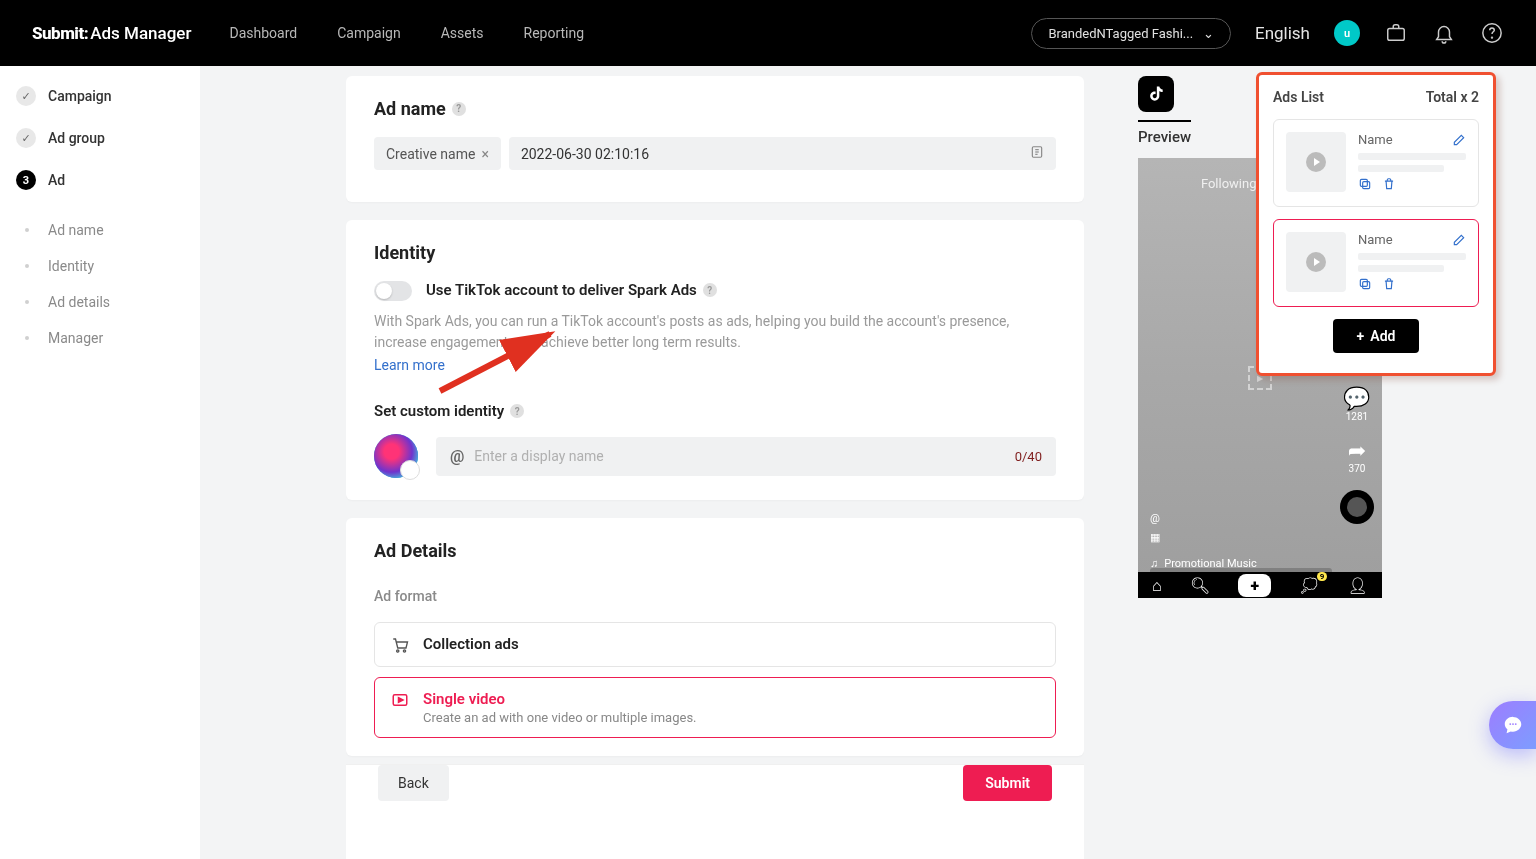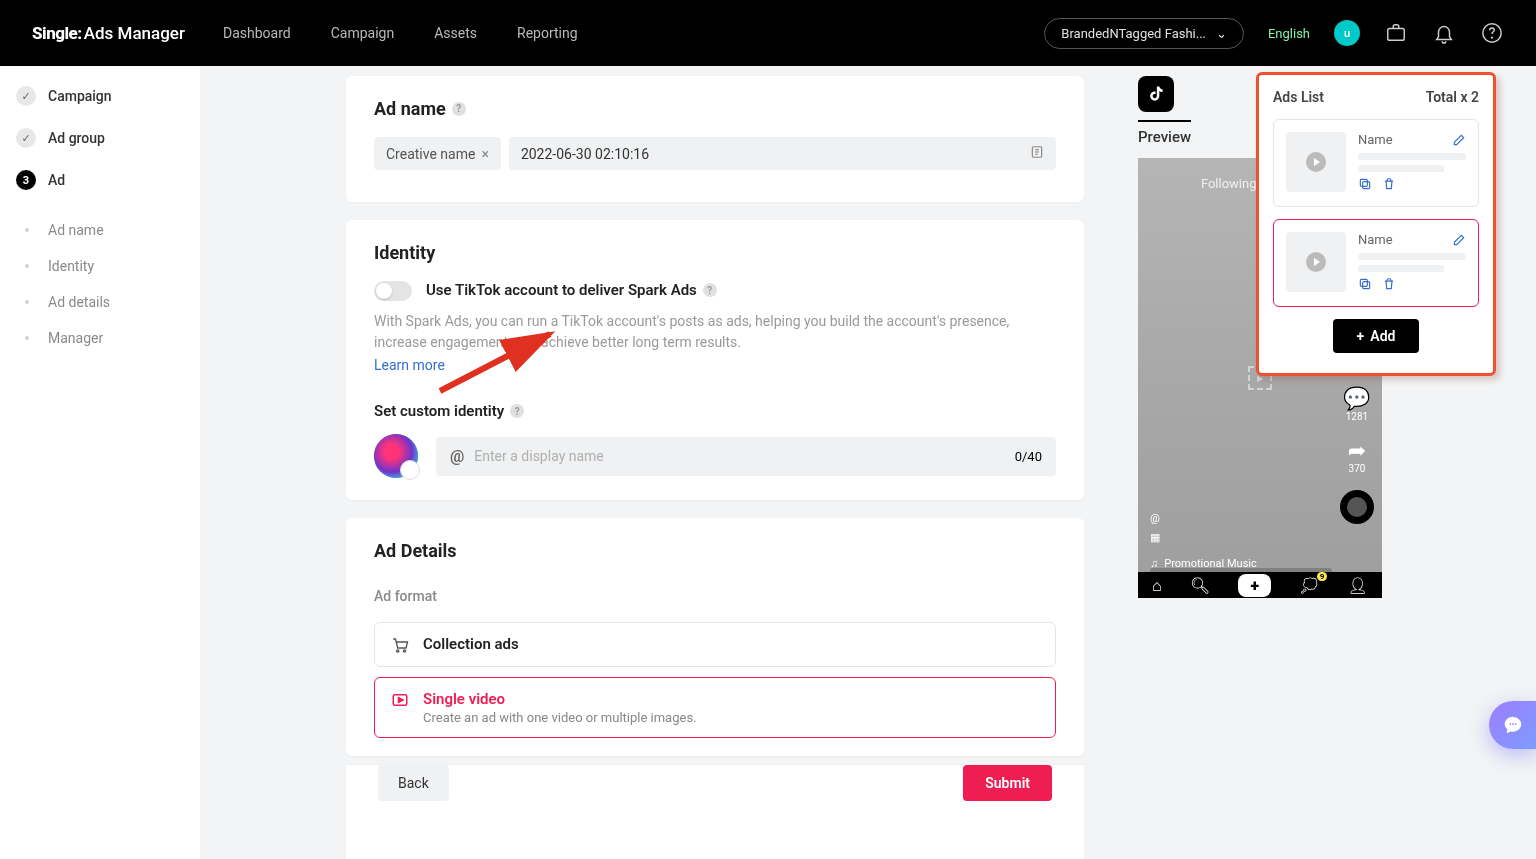--- a/index.html
+++ b/index.html
@@ -8,21 +8,21 @@
     
     .header { background: #000; height: 66px; display: flex; align-items: center; padding: 0 32px; justify-content: space-between; }
     .header-left { display: flex; align-items: center; gap: 38px; }
     .logo { color: #fff; font-size: 17px; font-weight: 700; display: flex; align-items: center; gap: 2px; }
     .logo .brand { font-weight: 800; letter-spacing: -0.5px; }
     .logo .sub { font-weight: 500; }
     .nav { display: flex; gap: 40px; }
     .nav-item { color: #b8b8b8; font-size: 14px; cursor: pointer; }
     .header-right { display: flex; align-items: center; gap: 24px; }
     .account-dropdown { border: 1px solid #555; border-radius: 20px; padding: 7px 16px; color: #e0e0e0; font-size: 13px; display: flex; align-items: center; gap: 10px; cursor: pointer; }
-    .lang { color: #86efac; font-size: 13px; }
+    .lang { color: #e5e5e5; font-size: 17px; }
     .avatar-circle { width: 26px; height: 26px; background: #00c9c8; border-radius: 50%; display: flex; align-items: center; justify-content: center; color: #fff; font-size: 11px; font-weight: 600; }
     .icon-btn { width: 24px; height: 24px; display: flex; align-items: center; justify-content: center; cursor: pointer; color: #ccc; }
 
     
     .sidebar { position: absolute; left: 0; top: 66px; width: 200px; bottom: 0; background: #fff; padding: 20px 16px; }
     .step-item { display: flex; align-items: center; gap: 12px; margin-bottom: 22px; font-size: 14px; cursor: pointer; }
     .step-badge { width: 20px; height: 20px; border-radius: 50%; display: flex; align-items: center; justify-content: center; flex-shrink: 0; font-size: 11px; }
     .step-badge.checked { background: #e8e8e8; color: #666; }
     .step-badge.active { background: #000; color: #fff; font-weight: 700; }
     .step-label { color: #333; font-weight: 500; }
@@ -51,21 +51,21 @@
     .learn-more { color: #3370cc; font-size: 14px; cursor: pointer; display: inline-block; margin-top: 4px; }
 
     .identity-label { font-size: 15px; font-weight: 600; color: #222; margin-top: 28px; margin-bottom: 14px; display: flex; align-items: center; gap: 6px; }
     .identity-row { display: flex; align-items: center; gap: 18px; }
     .profile-pic { width: 44px; height: 44px; border-radius: 50%; background: linear-gradient(135deg, #40c9e0, #0095cc); position: relative; }
     .profile-pic::after { content: ""; position: absolute; right: -2px; bottom: -2px; width: 18px; height: 18px; background: #fff; border: 1px solid #ddd; border-radius: 50%; }
     .profile-pic-inner { width: 100%; height: 100%; border-radius: 50%; background: radial-gradient(circle at 40% 40%, #ff3377 20%, #7033cc 55%, #40c9e0 80%); }
     .display-name-input { flex: 1; background: #f0f1f2; border-radius: 4px; padding: 10px 14px; display: flex; align-items: center; gap: 10px; }
     .display-name-input .at { color: #666; font-weight: 600; }
     .display-name-input .placeholder { color: #b0b0b0; font-size: 14px; flex: 1; }
-    .display-name-input .counter { color: #000000; font-size: 13px; }
+    .display-name-input .counter { color: #7f1d1d; font-size: 13px; }
 
     .sub-label { color: #8a8a8a; font-size: 14px; margin-bottom: 18px; font-weight: 500; margin-top: 27px; }
     .format-option { border: 1px solid #e5e5e5; border-radius: 6px; padding: 12px 16px; margin-bottom: 10px; display: flex; align-items: flex-start; gap: 14px; cursor: pointer; }
     .format-option.selected { border-color: #ee1d52; }
     .format-icon { width: 18px; height: 18px; display: flex; align-items: center; justify-content: center; margin-top: 1px; }
     .format-option.selected .format-icon { color: #ee1d52; }
     .format-option .format-icon { color: #555; }
     .format-content .title { font-size: 15px; font-weight: 600; color: #222; }
     .format-option.selected .title { color: #ee1d52; }
     .format-content .sub { font-size: 13px; color: #888; margin-top: 2px; }
@@ -118,21 +118,21 @@
 
     
     .chat-fab { position: absolute; right: -1px; bottom: 110px; width: 48px; height: 48px; border-radius: 24px 0 0 24px; background: linear-gradient(135deg, #9d7dff, #7d9dff); display: flex; align-items: center; justify-content: center; color: #fff; box-shadow: 0 6px 20px rgba(100,100,255,0.4); cursor: pointer; }
   </style>
 </head>
 <body>
 
 <div class="header">
   <div class="header-left">
     <div class="logo">
-      <span class="brand">Single:</span>
+      <span class="brand">Submit:</span>
       <span class="sub">Ads Manager</span>
     </div>
     <div class="nav">
       <span class="nav-item">Dashboard</span>
       <span class="nav-item">Campaign</span>
       <span class="nav-item">Assets</span>
       <span class="nav-item">Reporting</span>
     </div>
   </div>
   <div class="header-right">

